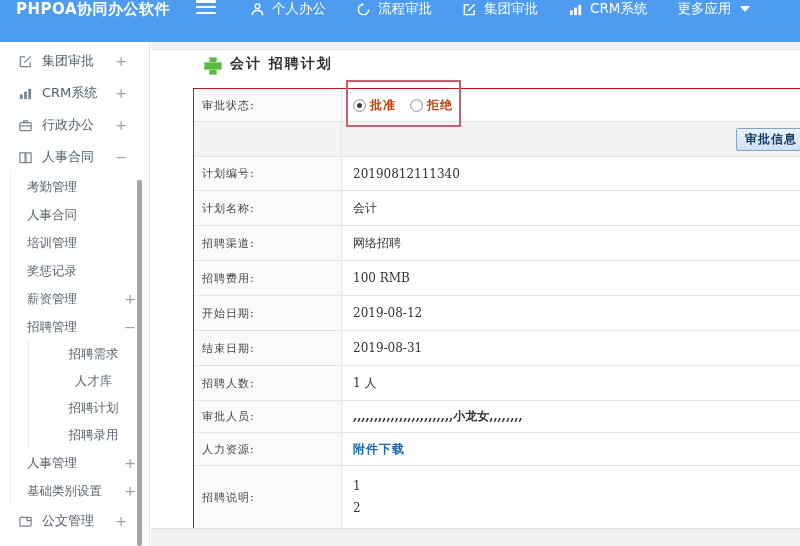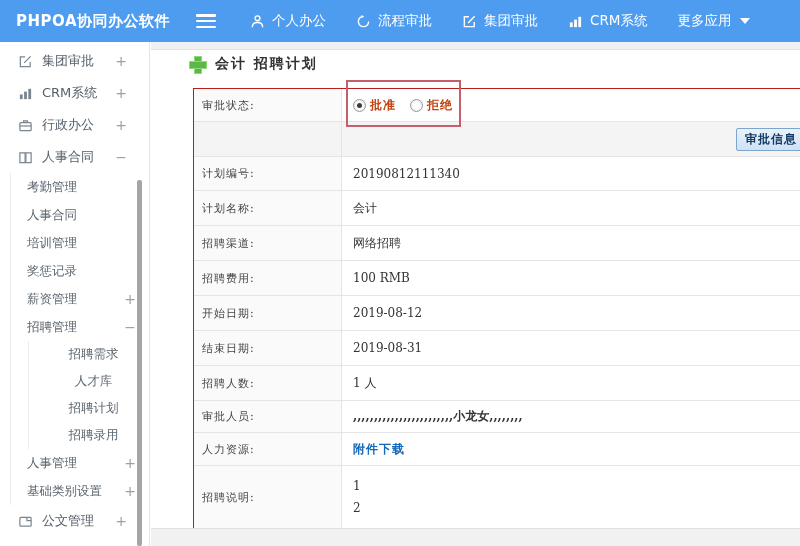--- a/index.html
+++ b/index.html
@@ -1,21 +1,21 @@
 <!DOCTYPE html>
 <html><head>
 <meta charset="utf-8">
 <style>
   * { margin:0; padding:0; box-sizing:border-box; }
   html,body { width:800px; height:546px; overflow:hidden; }
   body { font-family:"DejaVu Sans","Liberation Sans",sans-serif; font-size:13px; color:#444; background:#fff; }
   .app { position:relative; width:800px; height:546px; background:#fff; }
 
   
-  .topbar { position:absolute; left:0; top:0; width:800px; height:42px; background:#4d9cf0; display:flex; align-items:center; color:#fff; }
+  .topbar { position:absolute; left:0; top:0; width:800px; height:42px; background:#4d9cf0; display:flex; align-items:flex-start; color:#fff; }
   .logo { font-size:15px; font-weight:bold; padding-left:16px; width:196px; letter-spacing:.5px; }
   .hamburger { width:20px; height:14px; display:flex; flex-direction:column; justify-content:space-between; cursor:pointer; margin-right:34px; }
   .hamburger i { display:block; height:2.5px; background:#fff; border-radius:1px; }
   .nav { display:flex; align-items:center; gap:30px; }
   .nav-item { display:flex; align-items:center; gap:7px; font-size:13.5px; cursor:pointer; }
   .nav-item svg { display:block; }
   .caret { width:0; height:0; border-left:5px solid transparent; border-right:5px solid transparent; border-top:6px solid #fff; margin-left:2px; }
 
   
   .sidebar { position:absolute; left:0; top:42px; width:150px; bottom:0; background:#fff; border-right:1px solid #e4e4e4; padding-top:3px; overflow:hidden; }
@@ -26,21 +26,21 @@
   .group-l1 { border-left:1px solid #ececec; margin-left:10px; }
   .side-item.l1 { height:28px; padding-left:16px; font-size:12.5px; color:#5d6770; }
   .side-item.l1 .expand { margin-right:13px; }
   .group-l2 { border-left:1px solid #ececec; margin-left:17px; }
   .side-item.l2 { height:27px; padding-left:9px; font-size:12.5px; color:#5d6770;justify-content:center; }
   .side-scrollbar { position:absolute; right:7px; top:138px; bottom:0; width:5px; background:#a5a5a5; border-radius:2px; }
 
   
   .main { position:absolute; left:151px; top:42px; right:0; bottom:0; background:#fff; overflow:hidden; }
   .topband { position:absolute; left:0; top:0; right:0; height:8px; background:#f1f1f2; border-bottom:1px solid #e3e3e3; }
-  .page-head { position:absolute; left:38px; top:13px; display:flex; align-items:center; gap:10px; }
+  .page-head { position:absolute; left:53px; top:13px; display:flex; align-items:flex-end; gap:10px; }
   .plus-icon { position:relative; width:16px; height:16px; }
   .plus-icon::before { content:""; position:absolute; left:5px; top:0; width:6px; height:16px; background:#5cb747; border:1px solid #8fd97d; }
   .plus-icon::after { content:""; position:absolute; left:0; top:5px; width:16px; height:6px; background:#5cb747; border:1px solid #8fd97d; }
   .page-title { font-size:14px; font-weight:bold; color:#333; font-family:"DejaVu Serif","Liberation Serif",serif; letter-spacing:2px; }
 
   .ftable { position:absolute; left:42px; top:46px; width:676px; border:1px solid #b91c1c; background:#fff; font-family:"DejaVu Serif","Liberation Serif",serif; }
   .trow { display:flex; border-bottom:1px solid #e5e5e5; }
   .trow:last-child { border-bottom:none; }
   .tlabel { width:148px; border-right:1px solid #e5e5e5; background:#fafafa; font-size:11px; color:#454545; padding-left:8px; display:flex; align-items:center; letter-spacing:1px; }
   .tvalue { flex:1; font-size:12px; color:#333; padding-left:11px; display:flex; align-items:center; }

